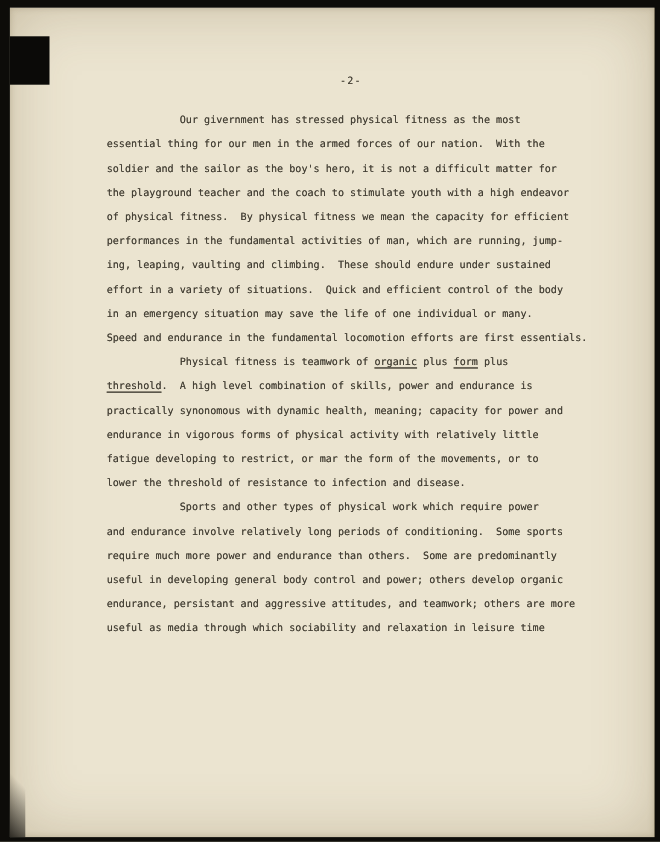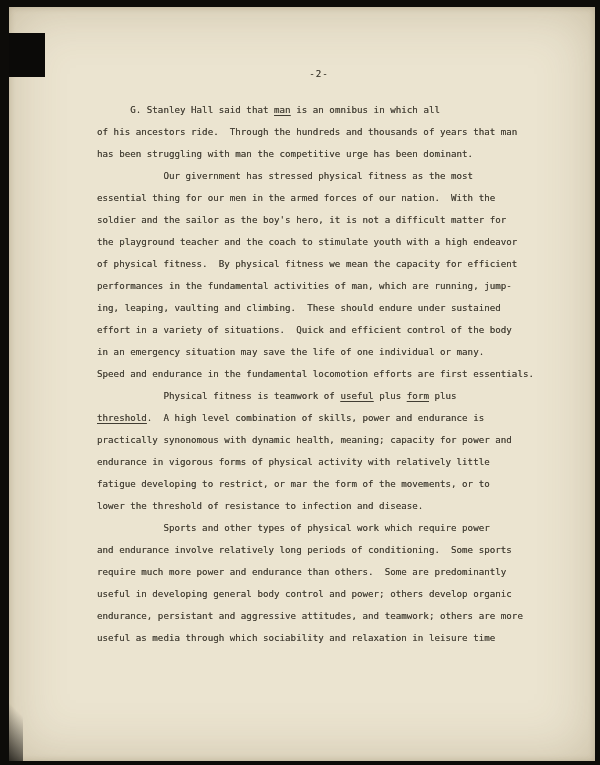--- a/index.html
+++ b/index.html
@@ -71,36 +71,33 @@
 <body>
 
 <div class="scan">
   <div class="paper">
     <div class="corner-notch"></div>
     <div class="bottom-left-shade"></div>
     <div class="content">
 
       <div class="page-number">-2-</div>
 
-      <div class="para"><span>      G. Stanley Hall said that </span><span class="u">man</span><span> is an omnibus in which all
-of his ancestors ride.  Through the hundreds and thousands of years that man
-has been struggling with man the competitive urge has been dominant.</span></div>
 
       <div class="para">            Our givernment has stressed physical fitness as the most
 essential thing for our men in the armed forces of our nation.  With the
 soldier and the sailor as the boy's hero, it is not a difficult matter for
 the playground teacher and the coach to stimulate youth with a high endeavor
 of physical fitness.  By physical fitness we mean the capacity for efficient
 performances in the fundamental activities of man, which are running, jump-
 ing, leaping, vaulting and climbing.  These should endure under sustained
 effort in a variety of situations.  Quick and efficient control of the body
 in an emergency situation may save the life of one individual or many.
 Speed and endurance in the fundamental locomotion efforts are first essentials.</div>
 
-      <div class="para"><span>            Physical fitness is teamwork of </span><span class="u">useful</span><span> plus </span><span class="u">form</span><span> plus
+      <div class="para"><span>            Physical fitness is teamwork of </span><span class="u">organic</span><span> plus </span><span class="u">form</span><span> plus
 </span><span class="u">threshold</span><span>.  A high level combination of skills, power and endurance is
 practically synonomous with dynamic health, meaning; capacity for power and
 endurance in vigorous forms of physical activity with relatively little
 fatigue developing to restrict, or mar the form of the movements, or to
 lower the threshold of resistance to infection and disease.</span></div>
 
       <div class="para">            Sports and other types of physical work which require power
 and endurance involve relatively long periods of conditioning.  Some sports
 require much more power and endurance than others.  Some are predominantly
 useful in developing general body control and power; others develop organic

